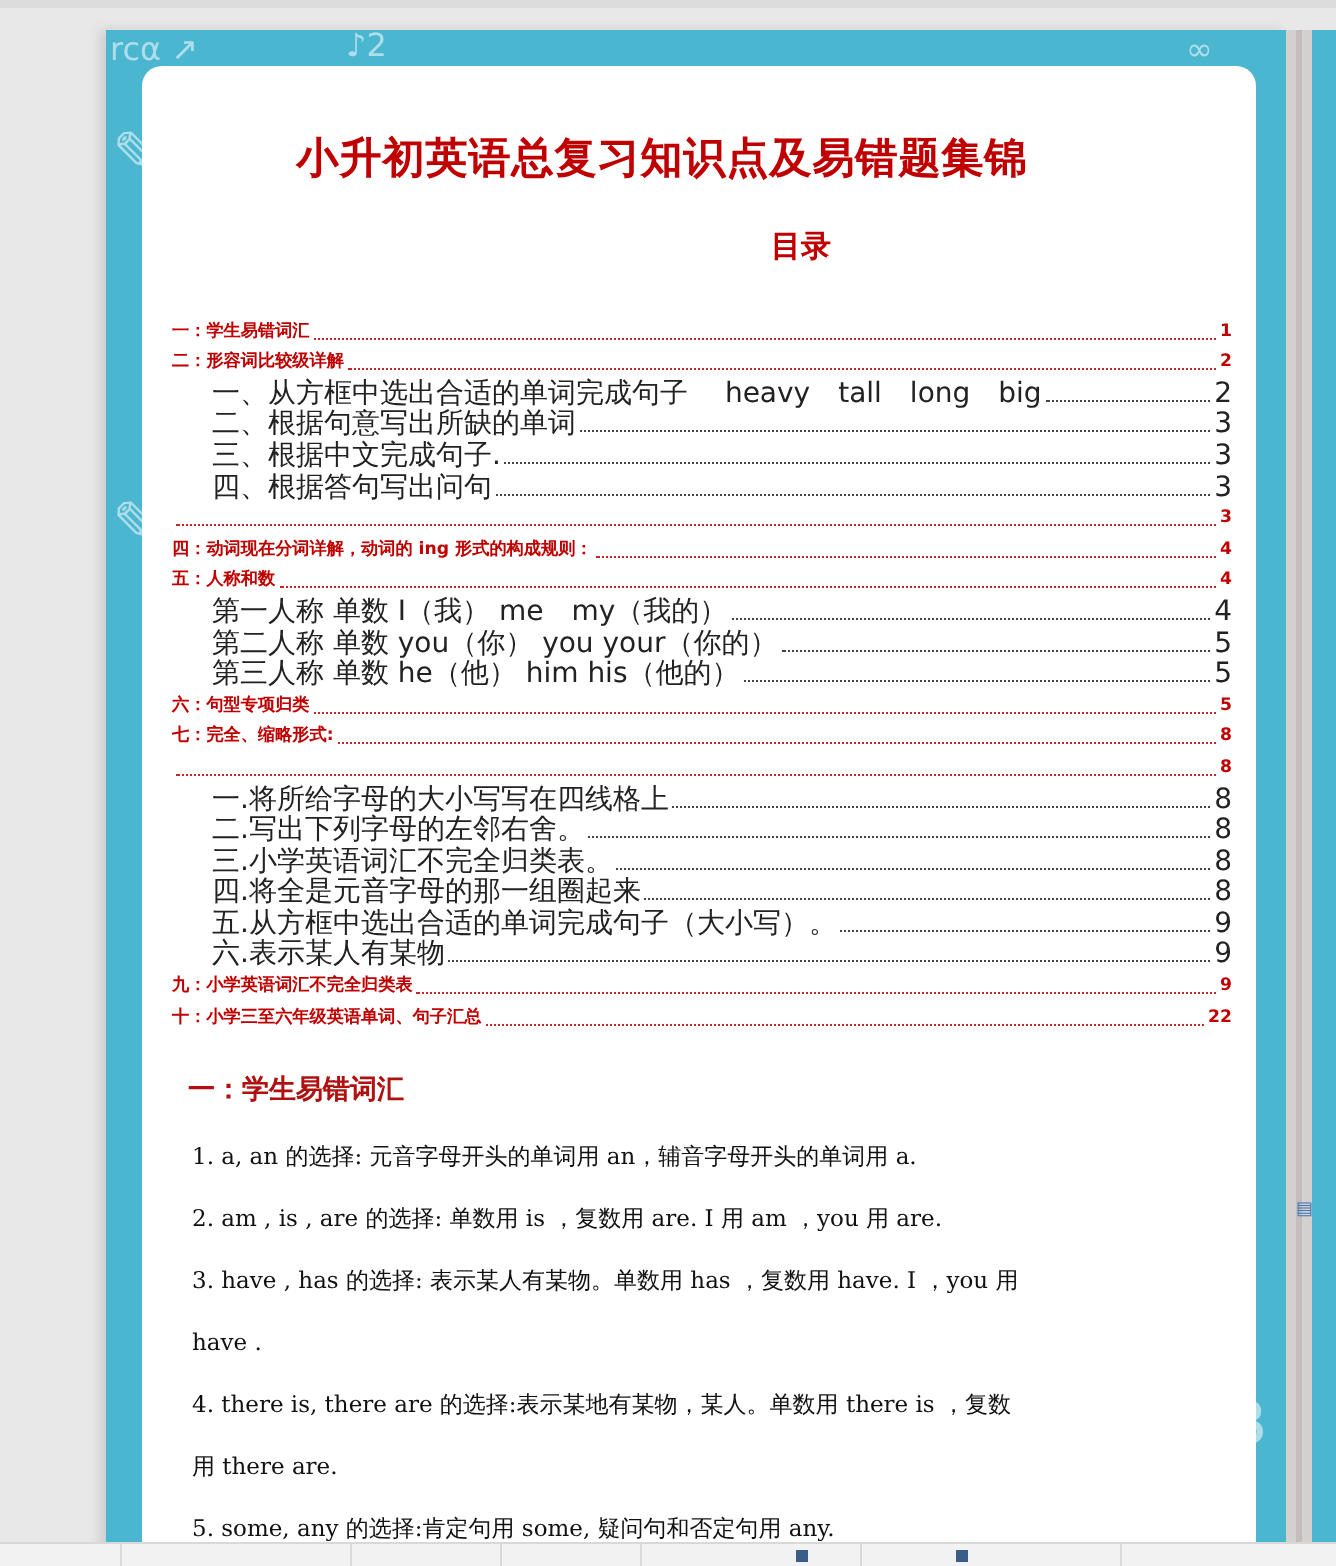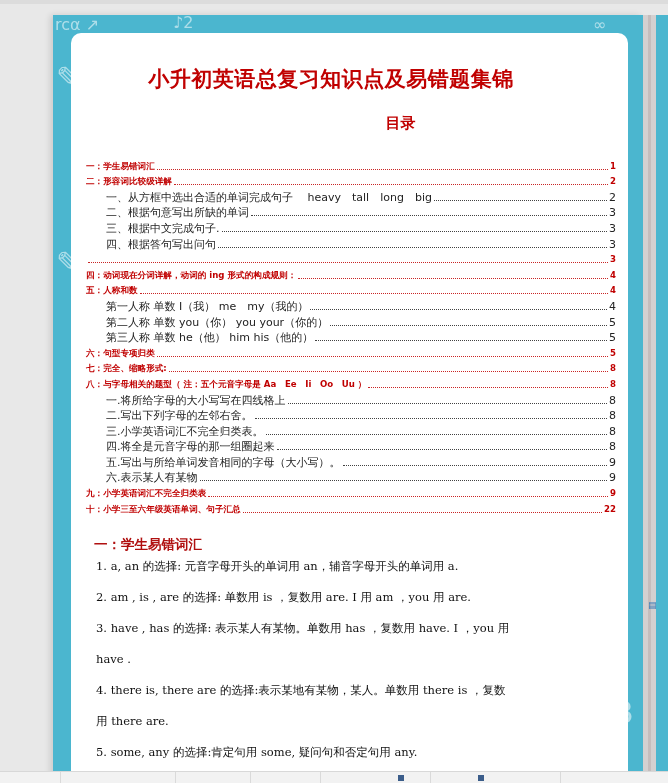--- a/index.html
+++ b/index.html
@@ -32,30 +32,30 @@
   .toc-title {
     position:absolute; left:0; top:81px; width:659px; text-align:center;
     font-family:"DejaVu Sans", sans-serif; font-size:15px; color:#c00000; font-weight:bold;
   }
   .toc { position:absolute; left:15px; top:123px; width:530px; }
   .toc-row {
     display:flex; align-items:flex-end; height:15.6px; font-size:9px; line-height:11px;
     white-space:nowrap;
   }
   .toc-row.lvl1 { color:#c00000; font-weight:bold; font-family:"DejaVu Sans", sans-serif; font-size:8.6px; }
-  .toc-row.lvl2 { color:#222; padding-left:20px; font-family:"DejaVu Sans", sans-serif; font-size:11px; }
+  .toc-row.lvl2 { color:#222; padding-left:20px; font-family:"DejaVu Sans", sans-serif; font-size:14px; }
   .toc-row .lbl { flex:0 0 auto; cursor:pointer; }
   .toc-row .dots { flex:1 1 auto; border-bottom:1px dotted currentColor; margin:0 2px 2px 2px; height:1px; opacity:0.85; }
   .toc-row .pg { flex:0 0 auto; }
 
   .section-heading {
     position:absolute; left:23px; top:503px; font-family:"DejaVu Sans", sans-serif;
     font-weight:bold; font-size:13.5px; color:#b01010;
   }
-  .body-text { position:absolute; left:25px; top:518px; width:520px; color:#111; }
+  .body-text { position:absolute; left:25px; top:530px; width:520px; color:#111; }
   .para { font-size:11.5px; line-height:31px; margin:0; }
 
   .bottom-bar {
     position:absolute; left:0; top:771px; width:668px; height:12px; background:#f2f2f2;
     border-top:1px solid #d8d8d8;
   }
   .bottom-bar .seg { position:absolute; top:0; height:12px; border-left:1px solid #dadada; }
   .bottom-bar .mini { position:absolute; top:3px; width:6px; height:6px; background:#3b5d8a; }
 </style>
 </head>
@@ -139,21 +139,20 @@
           <span class="lbl">六：句型专项归类</span>
           <span class="dots"></span>
           <span class="pg">5</span>
         </div>
         <div class="toc-row lvl1">
           <span class="lbl">七：完全、缩略形式:</span>
           <span class="dots"></span>
           <span class="pg">8</span>
         </div>
         <div class="toc-row lvl1">
-          <span class="lbl">八：与字母相关的题型（ 注：五个元音字母是 Aa　Ee　Ii　Oo　Uu ）</span>
           <span class="dots"></span>
           <span class="pg">8</span>
         </div>
         <div class="toc-row lvl2">
           <span class="lbl">一.将所给字母的大小写写在四线格上</span>
           <span class="dots"></span>
           <span class="pg">8</span>
         </div>
         <div class="toc-row lvl2">
           <span class="lbl">二.写出下列字母的左邻右舍。</span>
@@ -164,21 +163,21 @@
           <span class="lbl">三.小学英语词汇不完全归类表。</span>
           <span class="dots"></span>
           <span class="pg">8</span>
         </div>
         <div class="toc-row lvl2">
           <span class="lbl">四.将全是元音字母的那一组圈起来</span>
           <span class="dots"></span>
           <span class="pg">8</span>
         </div>
         <div class="toc-row lvl2">
-          <span class="lbl">五.写出与所给单词发音相同的字母（大小写）。</span>
+          <span class="lbl">五.从方框中选出合适的单词完成句子（大小写）。</span>
           <span class="dots"></span>
           <span class="pg">9</span>
         </div>
         <div class="toc-row lvl2">
           <span class="lbl">六.表示某人有某物</span>
           <span class="dots"></span>
           <span class="pg">9</span>
         </div>
         <div class="toc-row lvl1">
           <span class="lbl">九：小学英语词汇不完全归类表</span>

